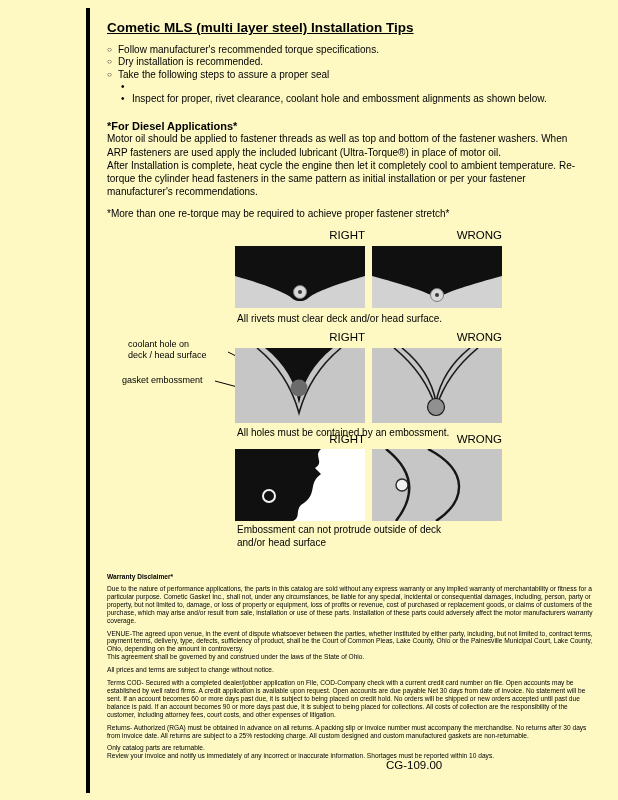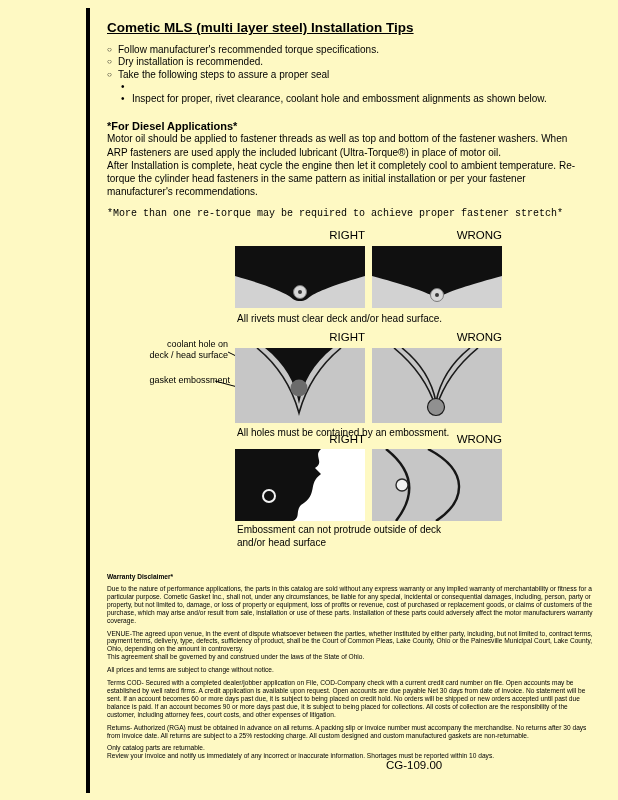--- a/index.html
+++ b/index.html
@@ -9,25 +9,25 @@
   .left-rule { position:absolute; left:86px; top:8px; width:4px; height:785px; background:#000; }
   .content { position:absolute; left:107px; top:20px; width:486px; }
   .title { font-size:13.5px; font-weight:bold; text-decoration:underline; }
   .bullets { margin-top:9px; font-size:10px; }
   .bullet-line { display:flex; line-height:12.3px; }
   .bullet-line .marker { flex:0 0 11px; width:11px; font-size:8px; line-height:12.3px; }
   .bullet-line.sub { margin-left:14px; }
   .bullet-line.sub .marker { font-size:10px; }
   .section-heading { margin-top:15px; font-size:11px; font-weight:bold; }
   .para { font-size:10px; line-height:1.32; width:482px; }
-  .note { margin-top:10px; font-size:10px;font-family:Liberation Mono, monospace; }
+  .note { margin-top:10px; font-size:10px; }
   .dlabel { position:absolute; width:130px; text-align:right; font-size:11.5px; }
   .panel { position:absolute; display:block; }
   .caption { position:absolute; font-size:10px; white-space:pre-line; line-height:1.25; }
-  .anno { position:absolute; font-size:9px; line-height:11px; text-align:right; white-space:pre-line; }
+  .anno { position:absolute; font-size:9px; line-height:11px; white-space:pre-line; }
   .leader { position:absolute; overflow:visible; }
   .legal { position:absolute; left:107px; top:573px; width:486px; }
   .legal-heading { font-size:6.6px; font-weight:bold; margin-bottom:5px; }
   .legal p { font-size:6.6px; line-height:1.2; margin-bottom:5px; white-space:pre-line; }
   .footer-code { position:absolute; left:386px; top:759px; font-size:11.5px; }
 </style>
 </head>
 <body>
 
 <div class="page">
@@ -81,21 +81,21 @@
     <circle cx="65" cy="49" r="2" fill="#3a3a3a"></circle>
   </svg>
 
   <div class="caption" style="left:237px;top:313px">All rivets must clear deck and/or head surface.</div>
 
   <div class="dlabel" style="left:235px;top:331px">RIGHT</div>
   <div class="dlabel" style="left:372px;top:331px">WRONG</div>
 
   <div class="anno" style="left:128px;top:339px;width:100px">coolant hole on
 deck / head surface</div>
-  <div class="anno" style="left:130px;top:375px;width:100px">gasket embossment</div>
+  <div class="anno" style="left:122px;top:375px;width:100px">gasket embossment</div>
 
   <svg class="leader" style="left:210px;top:342px" width="100" height="62" viewBox="0 0 100 62">
     <line x1="18" y1="10" x2="86" y2="44" stroke="#000" stroke-width="1"></line>
     <line x1="5" y1="39" x2="65" y2="55" stroke="#000" stroke-width="1"></line>
   </svg>
 
   <svg class="panel" style="left:235px;top:348px" width="130" height="75" viewBox="0 0 130 75">
     <rect width="130" height="75" fill="#c6c6c6"></rect>
     <path d="M22,0 C44,18 57,40 64,65 C71,40 84,18 106,0" fill="none" stroke="#1a1a1a" stroke-width="1.6"></path>
     <path d="M30,0 C50,16 60,34 64,56 C68,34 78,16 98,0 Z" fill="#101010"></path>

